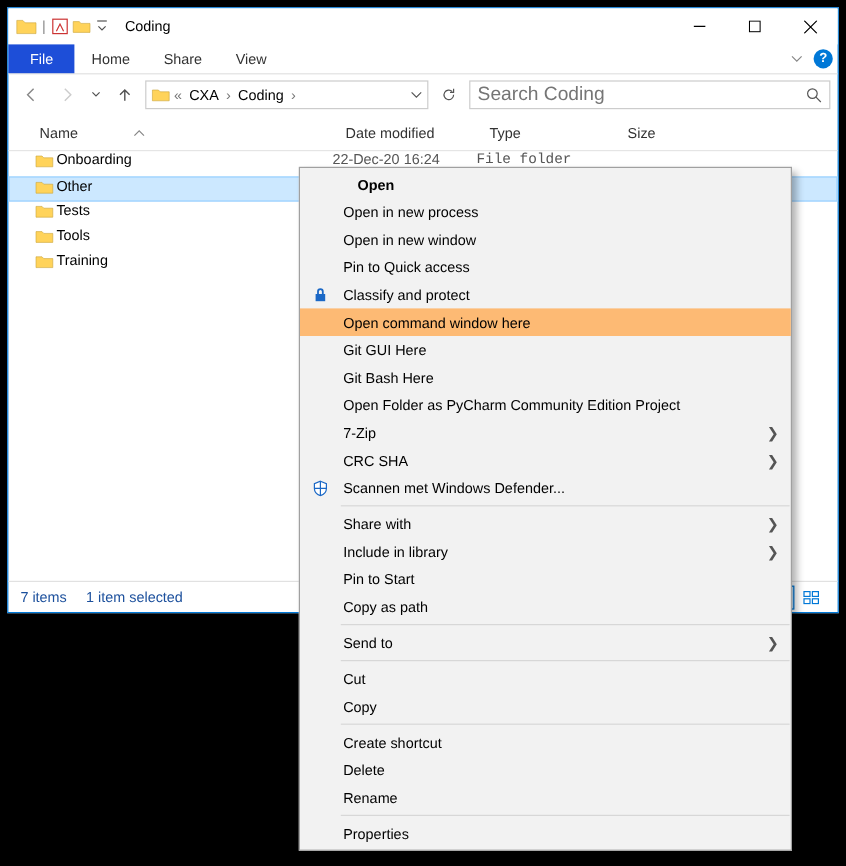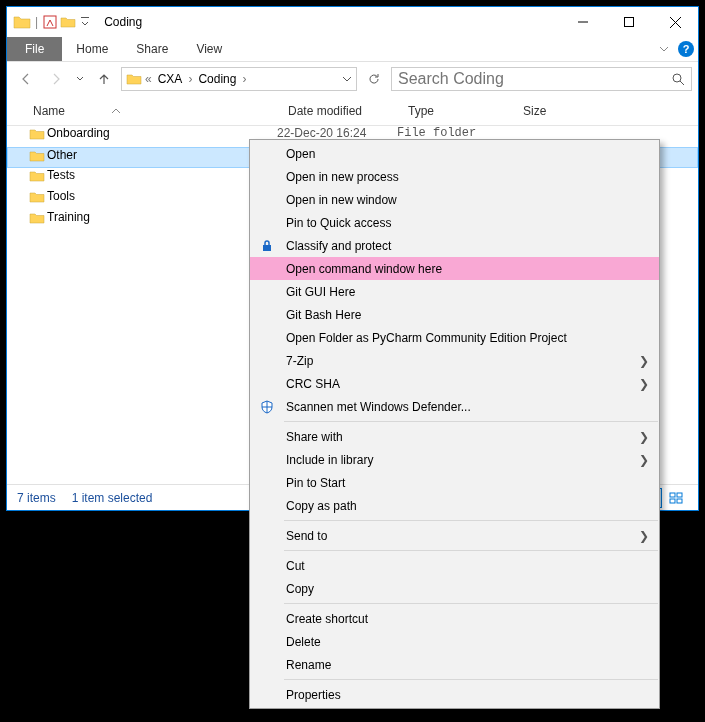--- a/index.html
+++ b/index.html
@@ -7,21 +7,21 @@
 .window { position: absolute; left: 6px; top: 6px; width: 693px; height: 505px; background: #fff; border: 1px solid #0078d7; display: flex; flex-direction: column; }
 .titlebar { height: 30px; display: flex; align-items: center; background: #fff; }
 .titlebar .qat { display: flex; align-items: center; gap: 2px; padding: 0 6px; }
 .titlebar .qat .folder-ico { width:18px; height:18px; }
 .titlebar .title { flex: 1; padding-left: 6px; color: #000; }
 .titlebar .winbtns { display: flex; }
 .winbtn { width: 46px; height: 30px; display:flex; align-items:center; justify-content:center; }
 
 .ribbon-tabs { height: 25px; display:flex; align-items:stretch; border-bottom:1px solid #e1e1e1; }
 .ribbon-tab { padding: 4px 14px; display:flex; align-items:center; color:#333; }
-.ribbon-tab.file { background:#737373; color:#fff; padding:4px 18px; }
+.ribbon-tab.file { background:#1d4ed8; color:#fff; padding:4px 18px; }
 .ribbon-tabs .spacer { flex:1; }
 .ribbon-help { width:24px; display:flex; align-items:center; justify-content:center; }
 .ribbon-chev { width:20px; display:flex; align-items:center; justify-content:center; color:#777; }
 
 .navrow { height: 34px; display:flex; align-items:center; gap:4px; padding: 2px 6px; }
 .navbtn { width:26px; height:26px; display:flex; align-items:center; justify-content:center; border-radius:2px; color:#555;}
 .navbtn.disabled { color:#bbb; }
 .breadcrumb { flex: 0 0 236px; height:24px; border:1px solid #ccc; display:flex; align-items:center; padding:0 4px; gap:2px; position:relative; }
 .breadcrumb .crumb { padding:0 3px; color:#000; display:flex; align-items:center;}
 .breadcrumb .sep { color:#777; padding:0 1px;}
@@ -48,22 +48,22 @@
 .filerow .ftype { flex:0 0 115px; color:#555;font-family:Liberation Mono, monospace; }
 
 .statusbar { height:26px; border-top:1px solid #e1e1e1; display:flex; align-items:center; padding:0 10px; gap:16px; color:#1b4f9c;}
 .statusbar .right { margin-left:auto; display:flex; gap:2px;}
 .viewbtn { width:24px; height:20px; border:1px solid transparent; display:flex; align-items:center; justify-content:center;}
 .viewbtn.active { border:1px solid #0078d7; background:#cce8ff;}
 
 
 .context { position:absolute; left:249px; top:139px; width:411px; background:#f2f2f2; border:1px solid #a0a0a0; box-shadow: 4px 4px 6px rgba(0,0,0,.3); padding:2px 0;}
 .ctx-item { height:23px; display:flex; align-items:center; padding-left:36px; padding-right:10px; position:relative; color:#000;}
-.ctx-item.bold { font-weight:400; }
-.ctx-item.hovered { background:#f9a8d4; }
+.ctx-item.bold { font-weight:700;margin-left:12px; }
+.ctx-item.hovered { background:#fdba74; }
 .ctx-sep { height:1px; background:#d7d7d7; margin:3px 1px 3px 34px; }
 .ctx-item .ci-icon { position:absolute; left:8px; width:18px; height:18px; display:flex; align-items:center; justify-content:center;}
 .ctx-item .submenu { position:absolute; right:10px; color:#555; }
 
 svg { display:block; }
 .folder-svg { fill:#ffd35a; stroke:#caa43a; stroke-width:.5; }
 .help-circle { width:16px; height:16px; border-radius:50%; background:#0078d7; color:#fff; font-size:11px; display:flex; align-items:center; justify-content:center; font-weight:bold;}
 </style>
 </head>
 <body>

